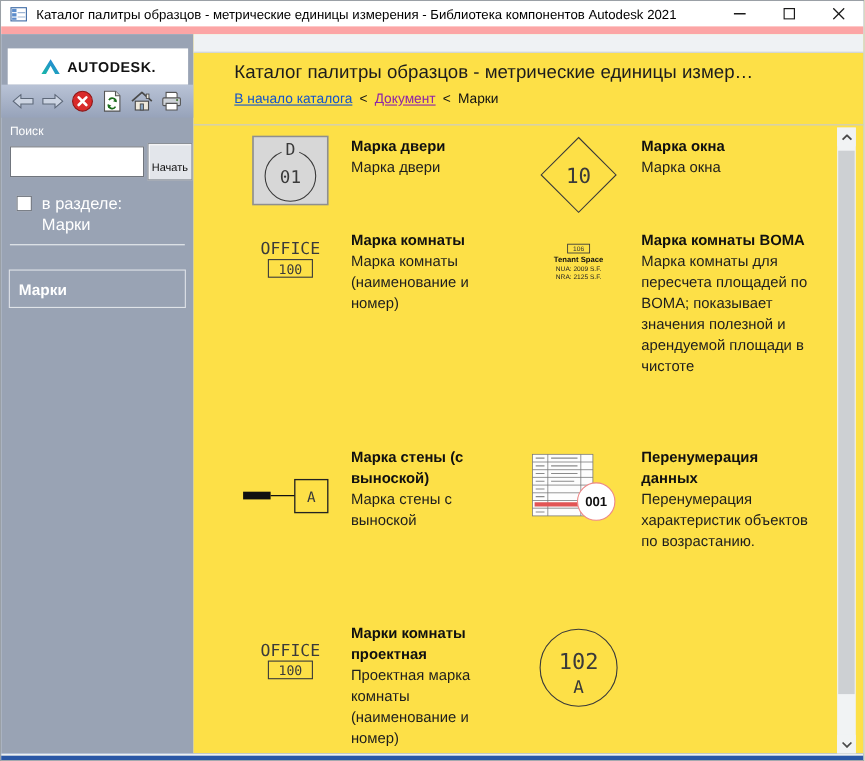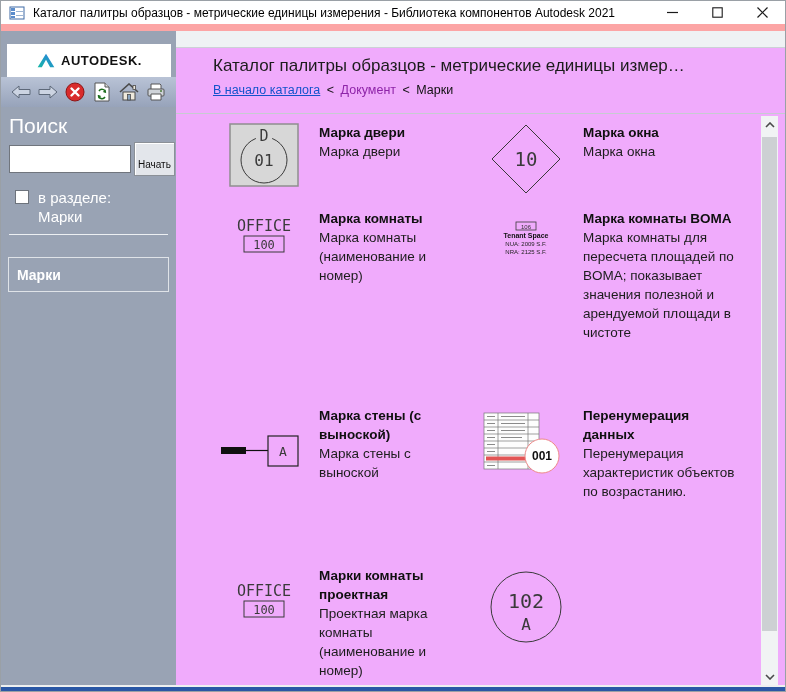--- a/index.html
+++ b/index.html
@@ -18,40 +18,40 @@
   .main { flex:1 1 auto; display:flex; min-height:0; }
 
   
   .sidebar { width:175px; flex:0 0 auto; background:#99a3b4; display:flex; flex-direction:column; }
   .logo-bar { margin:13px 5px 0 6px; height:33px; background:#ffffff; display:flex;
               align-items:center; justify-content:center; gap:5px; }
   .logo-text { font-size:13px; font-weight:bold; color:#111; letter-spacing:.5px; }
   .nav-toolbar { height:30px; background:linear-gradient(#b9c3d6,#97a3ba); display:flex;
                  align-items:center; justify-content:space-around; padding:0 6px; }
   .nav-toolbar .nv { width:24px; height:22px; display:flex; align-items:center; justify-content:center; }
-  .search-label { margin:7px 0 0 8px; font-size:21px; color:#fff; }
+  .search-label { margin:7px 0 0 8px; font-size:11px; color:#fff; }
   .search-row { margin:4px 4px 0 8px; display:flex; align-items:center; gap:3px; }
   .search-input { width:122px; height:28px; border:1px solid #70757d; background:#fff; font-size:13px; padding:0 4px; }
   .search-btn { height:22px; padding:16px 3px; font-size:10px; color:#111; background:#e3e6eb;
                 border:1px solid #8b9097; box-shadow:inset 1px 1px 0 #fff; }
   .scope-row { margin:12px 0 0 14px; display:flex; gap:9px; }
   .checkbox { width:14px; height:14px; background:#fff; border:1px solid #6d737c; margin-top:2px; flex:0 0 auto; }
   .scope-label { font-size:15px; color:#fff; line-height:19px; }
   .side-divider { margin:8px 8px 0 8px; border-top:1px solid #eceff2; }
   .section-box { margin:22px 7px 0 7px; height:35px; border:1px solid #dfe3e8; display:flex; align-items:center; padding-left:8px; }
   .section-label { font-size:14px; font-weight:bold; color:#fff; }
 
   
-  .content { flex:1 1 auto; background:#f0abfc; display:flex; flex-direction:column; min-width:0; }
+  .content { flex:1 1 auto; background:#fde047; display:flex; flex-direction:column; min-width:0; }
   .content-top-strip { height:17px; background:#eff2f4; border-bottom:1px solid #ccd1d6; flex:0 0 auto; }
   .content-header { padding:8px 10px 0 37px; height:66px; border-bottom:1px solid #c6cbd1; flex:0 0 auto; }
   .page-title { font-size:17px; color:#1c1c1c; white-space:nowrap; overflow:hidden; }
   .breadcrumb { margin-top:7px; font-size:12.5px; color:#111; }
   .bc-link { color:#1353cc; text-decoration:underline; cursor:pointer; }
-  .bc-visited { color:#8e24a8; cursor:pointer; }
+  .bc-visited { color:#8e24a8; text-decoration:underline; cursor:pointer; }
   .bc-sep { color:#111; margin:0 3px; }
 
   .items-wrap { position:relative; flex:1 1 auto; overflow:hidden; }
   .cat-grid { display:grid; padding:9px 0 0 40px;
               grid-template-columns:95px 150px 98px 152px; column-gap:8px;
               grid-template-rows:86px 197px 160px 1fr; align-items:start; }
   .icon-cell { display:flex; justify-content:center; }
   .item-title { font-size:13.5px; font-weight:bold; color:#101010; line-height:19px; }
   .item-desc  { font-size:13.5px; color:#1d1d1d; line-height:19px; }
   .cad { font-family:"DejaVu Sans Mono", monospace; fill:#3a3a3a; }

